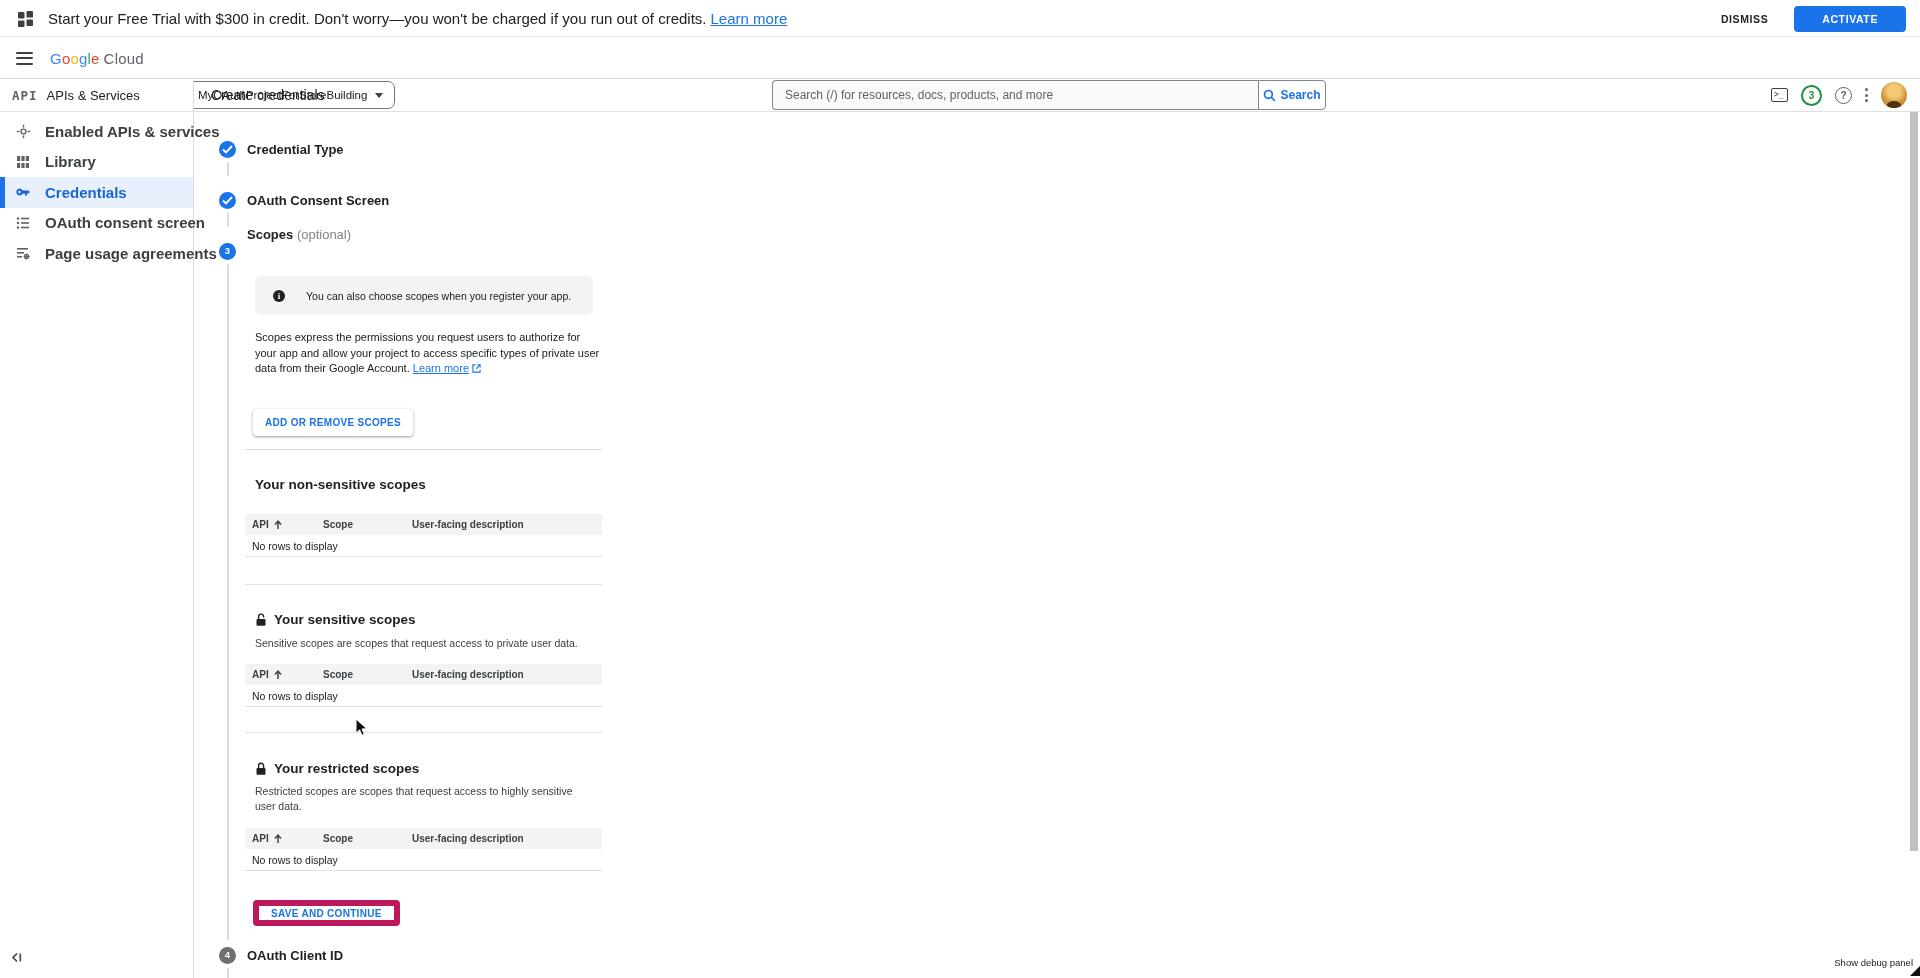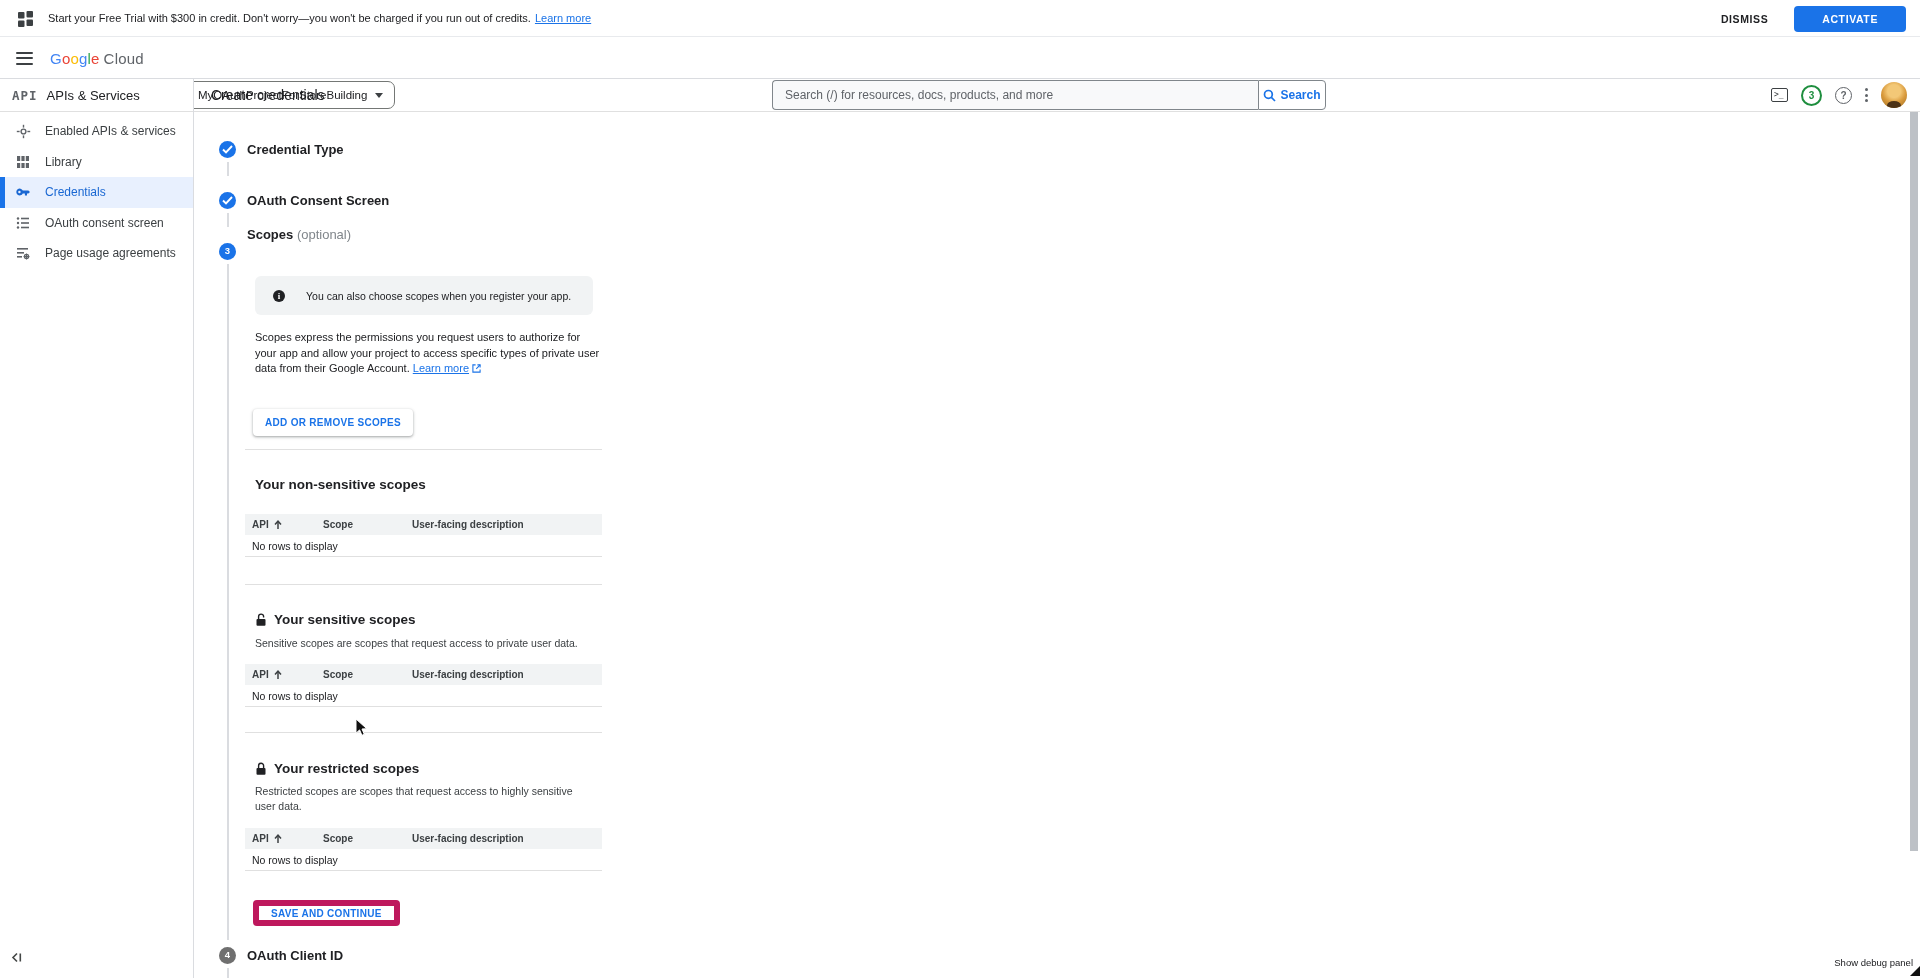--- a/index.html
+++ b/index.html
@@ -2,21 +2,21 @@
 <html><head>
 <meta charset="utf-8">
 <style>
   *{margin:0;padding:0;box-sizing:border-box;}
   html,body{width:1920px;height:978px;}
   body{position:relative;font-family:"Liberation Sans",sans-serif;background:#fff;color:#202124;overflow:hidden;}
 
   
   .trial-banner{position:absolute;left:0;top:0;width:1920px;height:37px;background:#fff;border-bottom:1px solid #e8eaed;display:flex;align-items:center;}
   .gift-icon{position:absolute;left:17px;top:10px;width:17px;height:17px;display:block;}
-  .banner-text{position:absolute;left:48px;top:0;line-height:37px;font-size:11px;color:#202124;white-space:nowrap;}
+  .banner-text{position:absolute;left:48px;top:0;line-height:37px;font-size:15px;color:#202124;white-space:nowrap;}
   .banner-link{color:#1a73e8;text-decoration:underline;cursor:pointer;margin-left:4px;}
   .banner-actions{position:absolute;right:14px;top:0;height:37px;display:flex;align-items:center;gap:26px;}
   .dismiss-btn{background:none;border:none;font-family:inherit;font-size:10.5px;font-weight:bold;letter-spacing:.6px;color:#202124;cursor:pointer;}
   .activate-btn{background:#1a73e8;color:#fff;border:none;border-radius:4px;height:26px;padding:0 28px;font-family:inherit;font-size:10.5px;font-weight:bold;letter-spacing:.6px;cursor:pointer;}
 
   
   .app-header{position:absolute;left:0;top:37px;width:1920px;height:42px;background:#fff;border-bottom:1px solid #dadce0;}
   .hamburger{position:absolute;left:16px;top:13px;width:18px;height:16px;background:none;border:none;cursor:pointer;display:flex;flex-direction:column;justify-content:center;gap:3.5px;}
   .hamburger span{display:block;width:17px;height:2px;background:#3c4043;border-radius:1px;}
   .logo{position:absolute;left:50px;top:0;height:42px;display:flex;align-items:center;font-size:15px;letter-spacing:.2px;}
@@ -42,21 +42,21 @@
   .avatar:after{content:"";position:absolute;left:6px;bottom:-2px;width:14px;height:9px;border-radius:50% 50% 0 0;background:#4d3317;}
 
   
   .sidebar{position:absolute;left:0;top:79px;width:194px;height:899px;background:#fff;border-right:1px solid #dadce0;}
   .sidebar-header{height:33px;border-bottom:1px solid #e0e0e0;display:flex;align-items:center;}
   .api-logo{margin-left:12px;font-family:"DejaVu Sans Mono",monospace;font-size:12.5px;font-weight:bold;color:#5f6368;letter-spacing:1px;}
   .sidebar-title{margin-left:9px;font-size:13px;color:#202124;}
   .side-items{padding-top:4px;}
   .side-item{position:relative;height:30.5px;display:flex;align-items:center;cursor:pointer;}
   .side-item .sicon{position:absolute;left:15px;width:16px;height:16px;display:flex;align-items:center;justify-content:center;}
-  .side-item .slabel{position:absolute;left:45px;font-size:12px;color:#3c4043;white-space:nowrap;}
+  .side-item .slabel{position:absolute;left:45px;font-size:15px;color:#3c4043;white-space:nowrap;font-weight:bold;}
   .side-item.selected{background:#e8f0fe;}
   .side-item.selected:before{content:"";position:absolute;left:0;top:0;width:5px;height:100%;background:#1a73e8;}
   .side-item.selected .slabel{color:#1967d2;}
   .collapse-btn{position:absolute;left:10px;bottom:11px;background:none;border:none;cursor:pointer;}
 
   
   .main-header{position:absolute;left:194px;top:79px;width:1726px;height:33px;border-bottom:1px solid #e0e0e0;display:flex;align-items:center;}
   .page-title{margin-left:17px;font-size:14px;color:#202124;}
 
   .step-circle{position:absolute;left:219px;width:17px;height:17px;border-radius:50%;display:flex;align-items:center;justify-content:center;}

